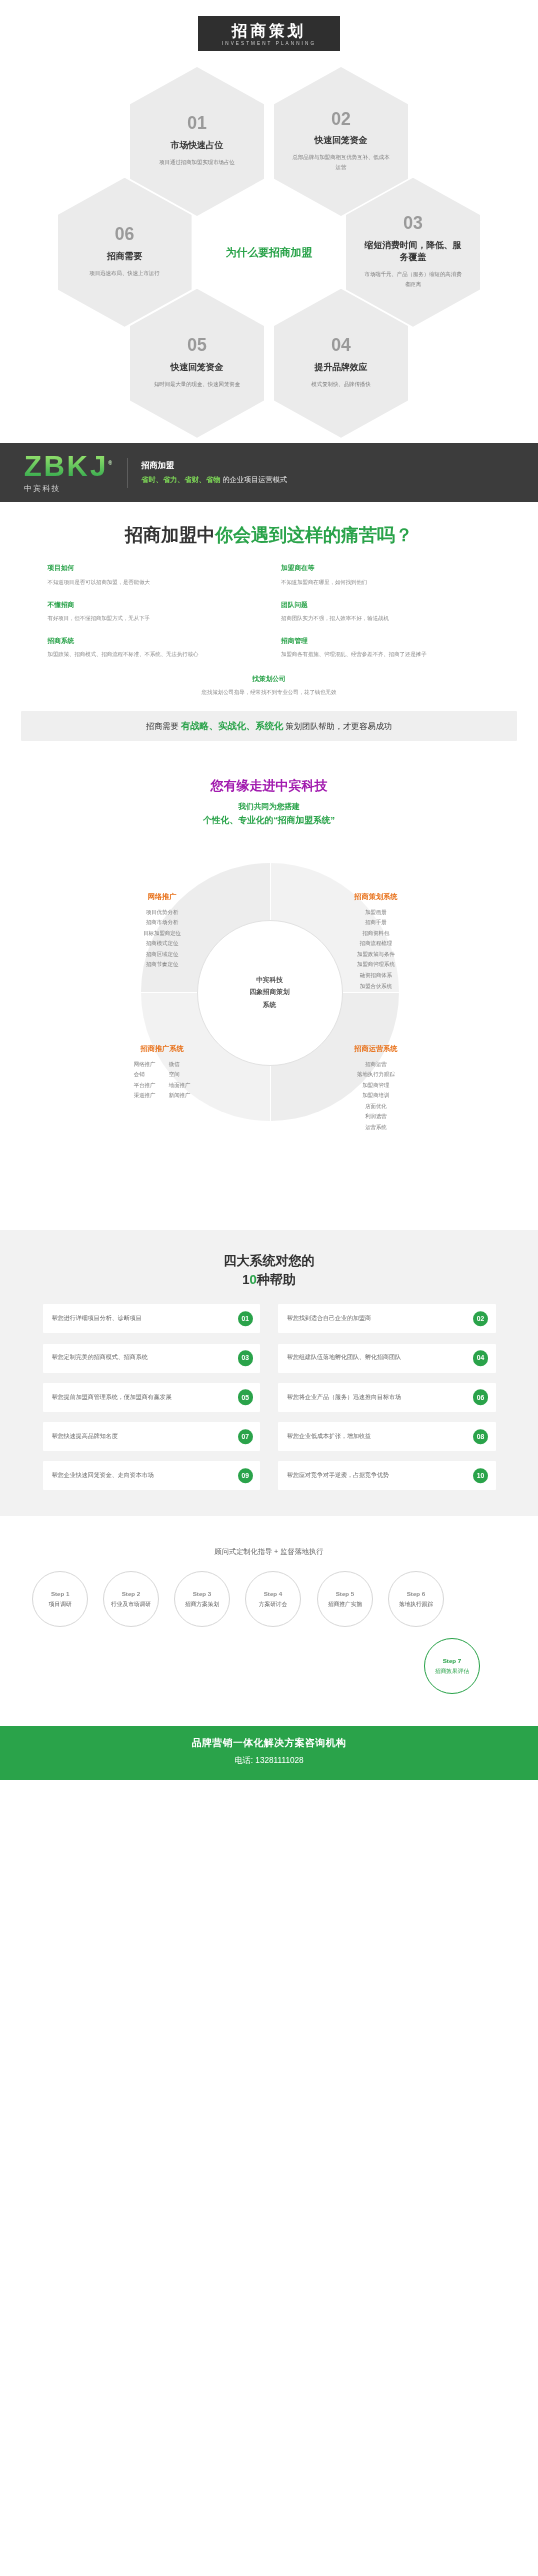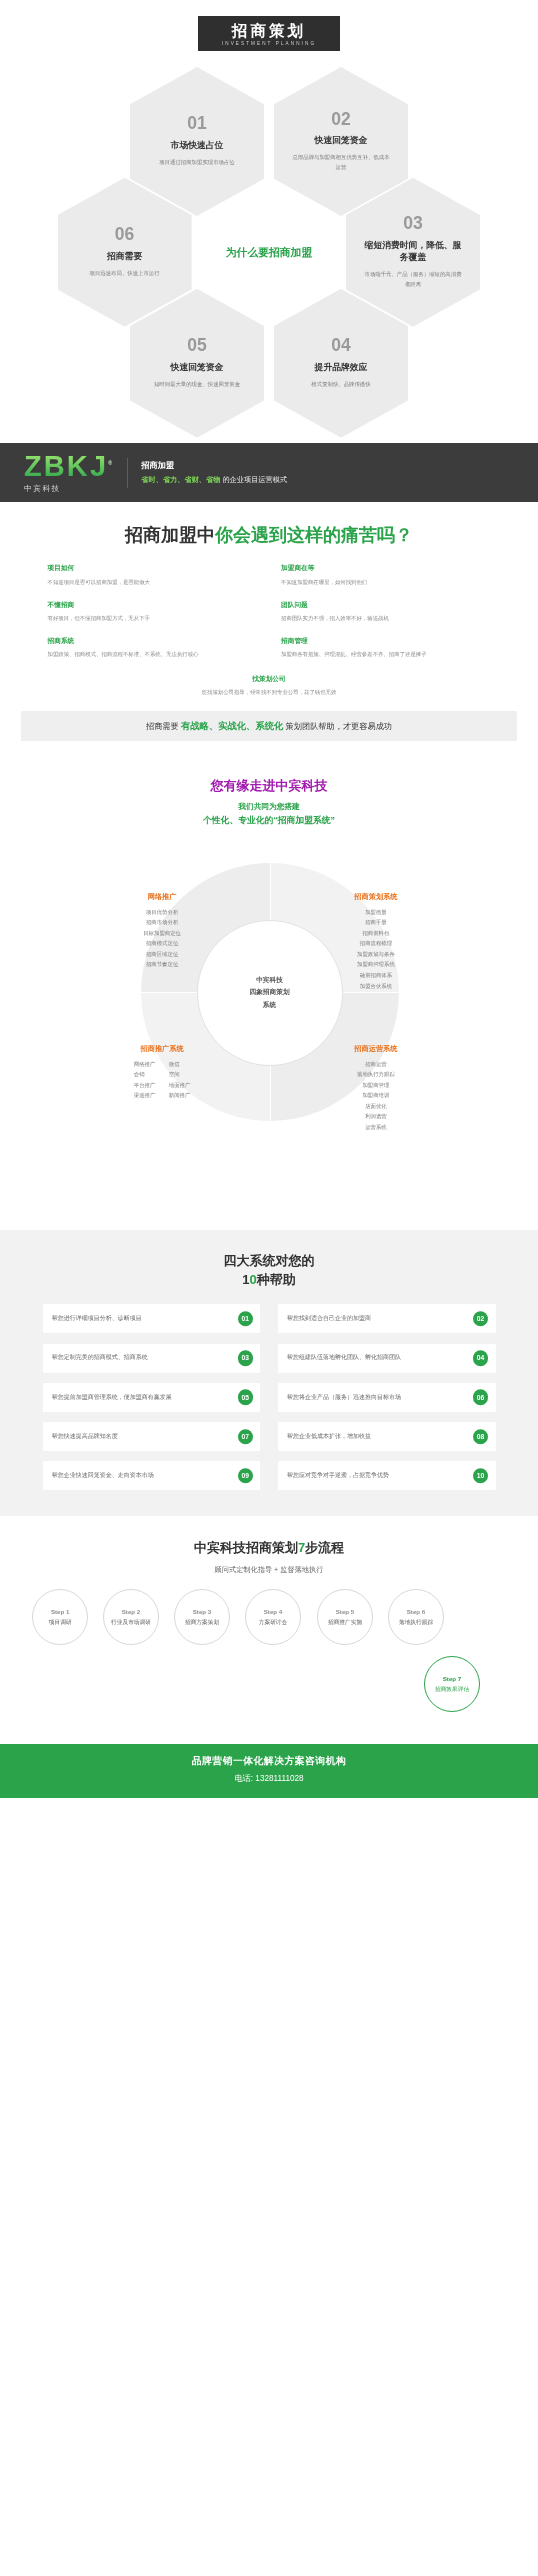--- a/index.html
+++ b/index.html
@@ -363,23 +363,20 @@
         <div class="h-num">09</div>
       </div>
       <div class="help-item">
         <div class="h-txt">帮您应对竞争对手逆袭，占据竞争优势</div>
         <div class="h-num">10</div>
       </div>
     </div>
   </section>
 
   <section class="sec-step">
-    <div class="step-h">
-      <span>中宾科技招商策划</span><span class="g">7</span><span>步流程</span>
-    </div>
     <div class="step-sub">顾问式定制化指导 + 监督落地执行</div>
 
     <div class="steps-wrap">
       <div class="step-line"></div>
 
       <div class="step-circle" style="left:5.2px;top:0;">
         <div class="s-n">Step 1</div>
         <div class="s-t">项目调研</div>
       </div>
       <div class="step-circle" style="left:76px;top:0;">

